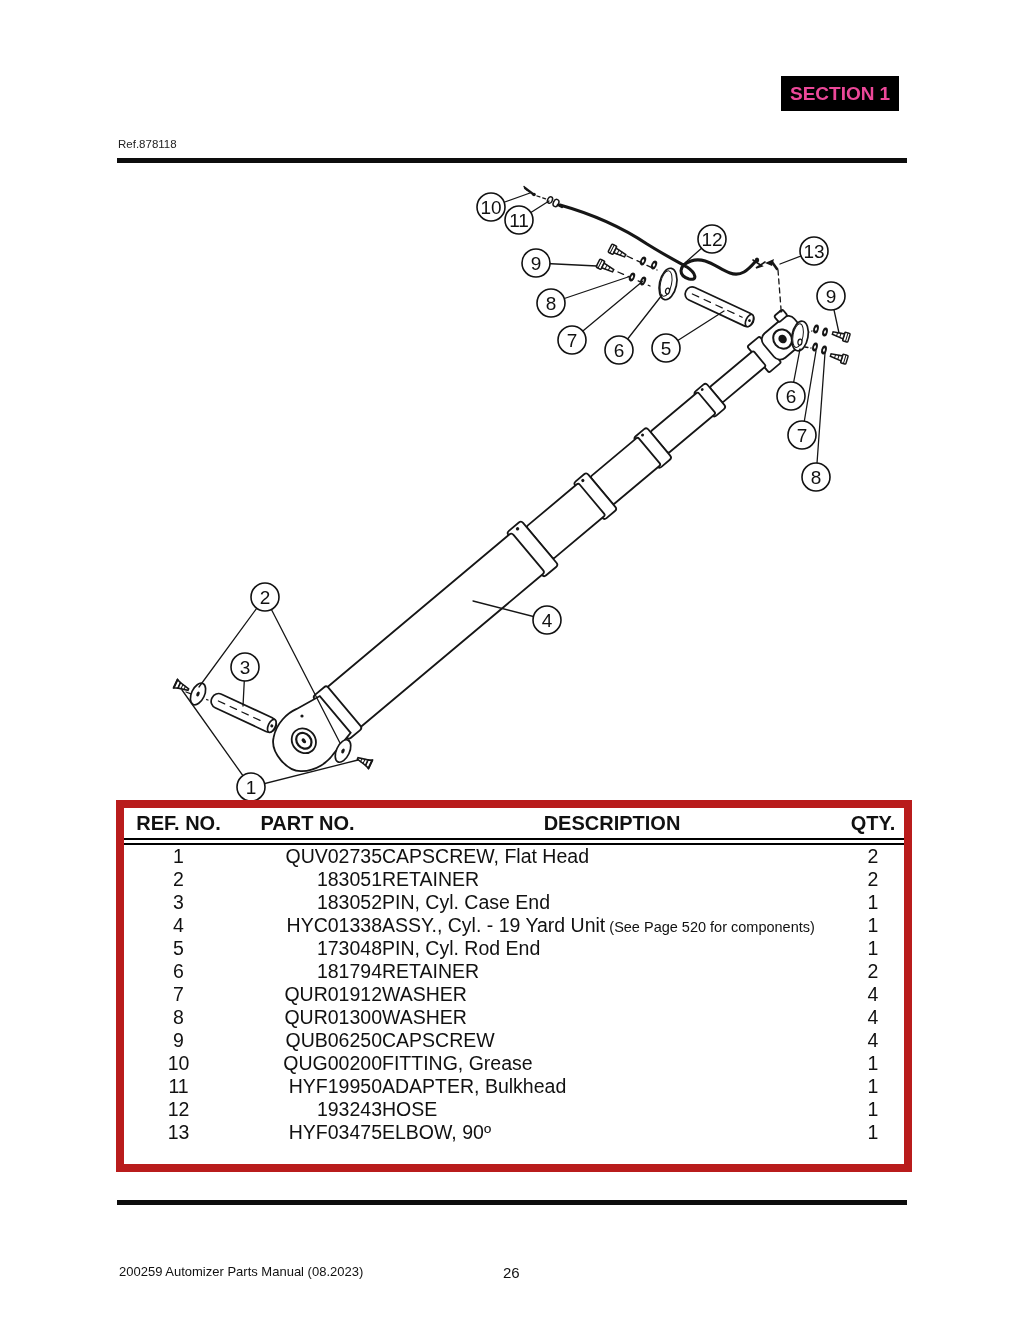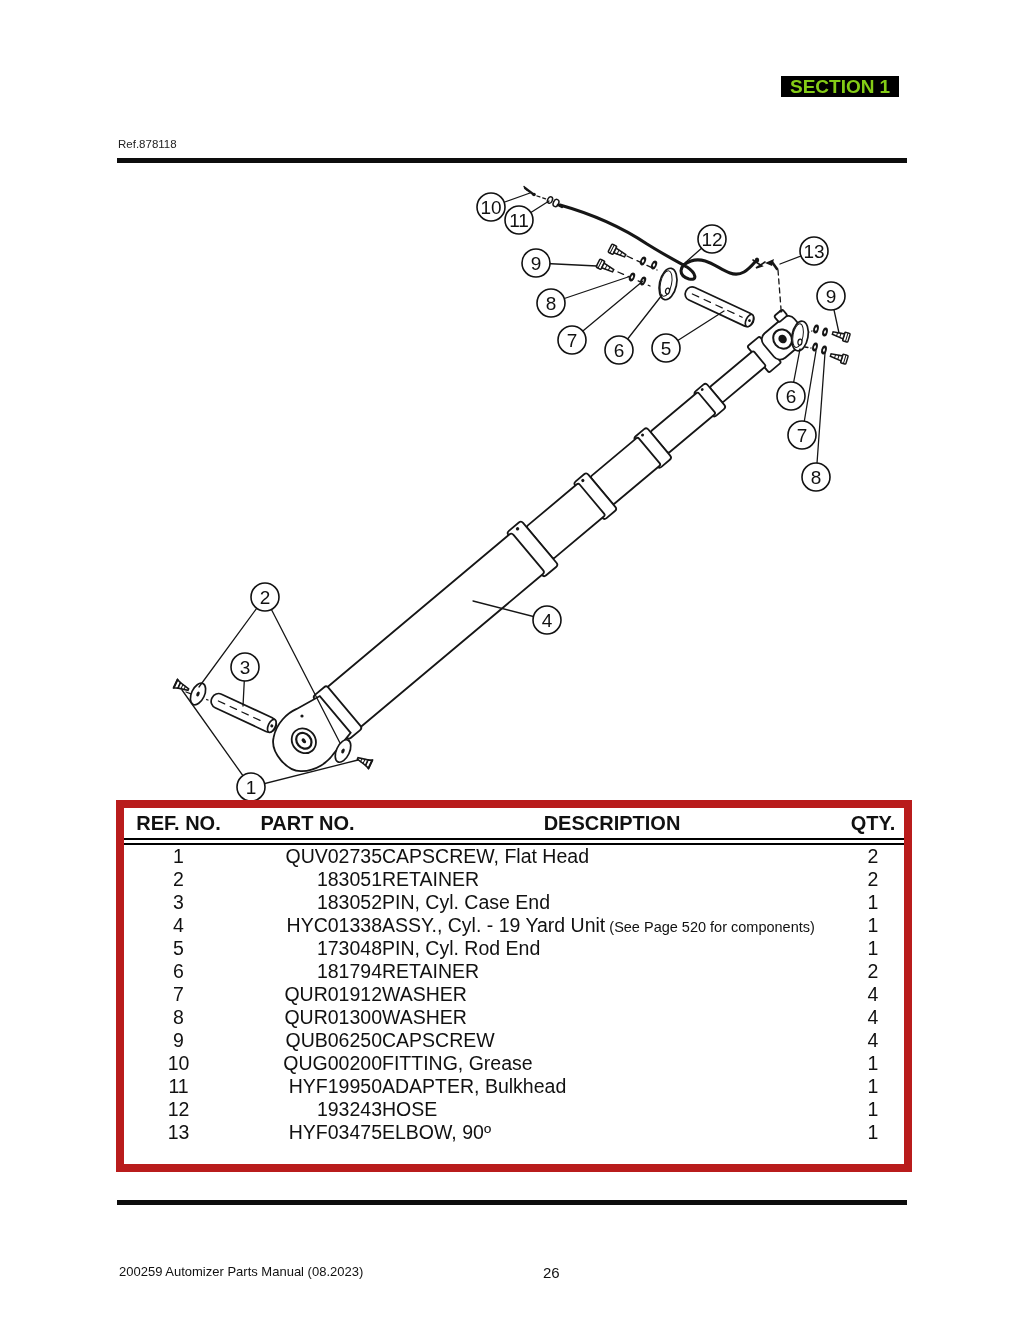--- a/index.html
+++ b/index.html
@@ -1,20 +1,20 @@
 <!DOCTYPE html>
 <html><head>
 <meta charset="utf-8">
 <style>
   html,body{margin:0;padding:0;background:#fff;}
   .page{position:relative;width:1024px;height:1326px;background:#fff;overflow:hidden;
         font-family:"Liberation Sans",sans-serif;color:#111;}
   
-  .section-badge{position:absolute;top:76px;left:781px;width:118px;height:21px;
-    background:#000;color:#84cc16;font-weight:bold;font-size:19px;
+  .section-badge{position:absolute;top:76px;left:781px;width:118px;height:35px;
+    background:#000;color:#ec4899;font-weight:bold;font-size:19px;
     display:flex;align-items:center;justify-content:space-between;padding:0 9px;box-sizing:border-box;}
   .ref-text{position:absolute;top:138px;left:118px;font-size:11.5px;color:#222;}
   .page-title{position:absolute;top:110px;left:117px;width:788px;text-align:right;
     font-size:31px;font-weight:bold;letter-spacing:-0.5px;white-space:nowrap;}
   .hrule{position:absolute;top:158px;left:117px;width:790px;height:4.5px;background:#0d0d0d;}
   
   svg.diagram{position:absolute;top:0;left:0;}
   .co-text{font:19px "Liberation Sans",sans-serif;fill:#111;text-anchor:middle;}
   
   table.parts{position:absolute;top:800px;left:116px;width:792px;border-collapse:collapse;
@@ -28,21 +28,21 @@
   .c-part{width:149px;border-right:2px solid #000;text-align:right;}
   .c-desc{width:460px;border-right:2px solid #000;}
   .c-qty{width:62px;text-align:center;}
   td.c-part{padding-left:17px;}
   td.c-desc{padding-left:13px;white-space:nowrap;}
   .note{font-size:14.5px;}
   tr.spacer td{height:20px;}
   
   .bottom-rule{position:absolute;top:1200px;left:117px;width:790px;height:5px;background:#0d0d0d;}
   .footer-left{position:absolute;top:1264px;left:119px;font-size:13px;}
-  .footer-page{position:absolute;top:1264px;left:503px;font-size:15px;margin-left:40px;}
+  .footer-page{position:absolute;top:1264px;left:503px;font-size:15px;}
 </style>
 </head>
 <body>
 
 <div class="page">
 
   <div class="section-badge">
     <span>SECTION</span>
     <span>1</span>
   </div>

